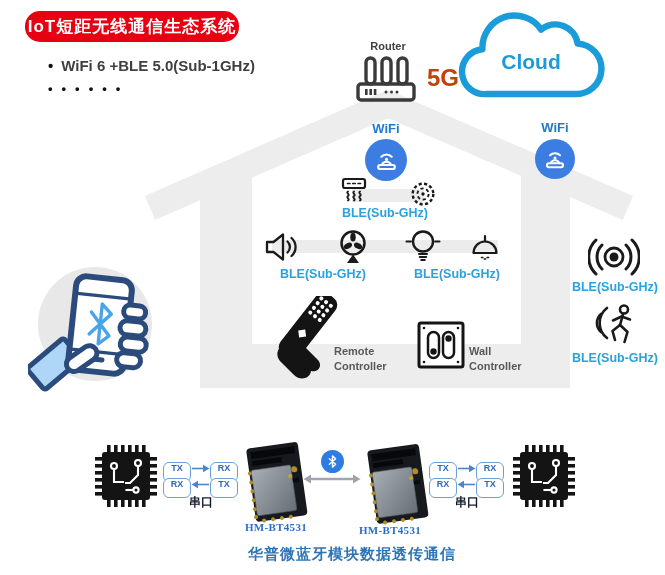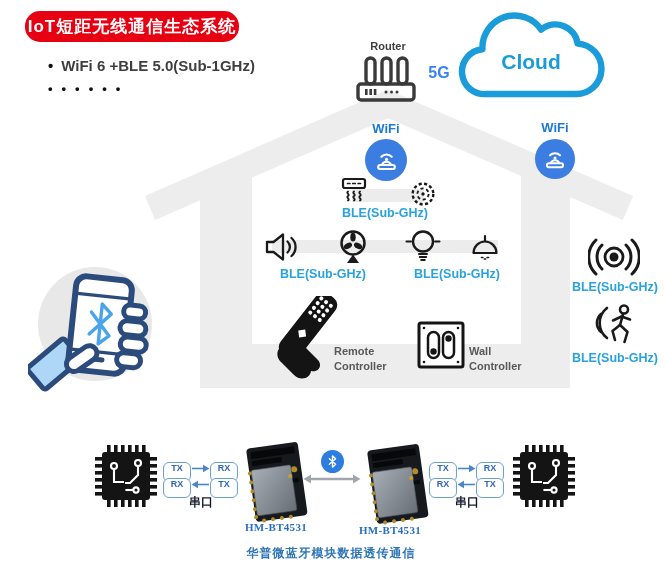--- a/index.html
+++ b/index.html
@@ -7,35 +7,35 @@
          font-family:"Liberation Sans",sans-serif;}
   .abs{position:absolute;}
   .banner{left:25px;top:11px;width:214px;height:31px;background:#e60012;color:#fff;
           font-size:17px;font-weight:bold;line-height:31px;text-align:center;letter-spacing:1px;border-radius:15px;}
   .bullets{left:48px;top:57px;width:280px;color:#3f3f3f;font-size:15px;font-weight:bold;}
   .bullets .li{margin-bottom:7px;}
   .bullets .dot{color:#111;margin-right:8px;}
   .bullets .dotsrow{letter-spacing:9px;font-size:13px;color:#111;margin-top:3px;}
   .lbl{position:absolute;text-align:center;}
   .router-lbl{left:358px;top:40px;width:60px;font-size:11px;font-weight:bold;color:#3f3f3f;}
-  .fiveg{left:419px;top:64px;width:40px;font-size:16px;font-weight:bold;color:#3b82f6;}
+  .fiveg{left:419px;top:64px;width:40px;font-size:24px;font-weight:bold;color:#c2410c;text-align:right;}
   .cloud-lbl{left:490px;top:50px;width:82px;font-size:21px;font-weight:bold;color:#199cd9;}
   .wifi-lbl{width:52px;font-size:13px;font-weight:bold;color:#1d7ad3;}
   .wifi-circle{position:absolute;border-radius:50%;background:#3c7de2;display:flex;
                align-items:center;justify-content:center;}
   .ble{font-size:12.5px;font-weight:bold;color:#29a2dd;}
   .bar{position:absolute;background:#ececec;}
   .ctl-lbl{position:absolute;font-size:11px;font-weight:600;color:#595959;line-height:1.32;}
   .serialbox{position:absolute;width:28px;height:20px;border:1.5px solid #6b9fd8;border-radius:6px;
              box-sizing:border-box;color:#2f66b8;font-size:9px;font-weight:bold;text-align:center;
              line-height:10.5px;background:#fff;}
   .port{position:absolute;width:56px;text-align:center;font-size:12px;font-weight:bold;color:#0f172a;}
   .modname{position:absolute;width:76px;text-align:center;font-size:11px;font-weight:bold;
            color:#2a6fc4;font-family:"Liberation Serif",serif;letter-spacing:.3px;}
-  .caption{left:206px;top:545px;width:250px;text-align:center;font-size:12px;font-weight:bold;
+  .caption{left:206px;top:545px;width:250px;text-align:right;font-size:15px;font-weight:bold;
            color:#2e75b6;font-family:"Liberation Serif",serif;letter-spacing:1px;}
   .btlink{left:321px;top:450px;width:23px;height:23px;border-radius:50%;background:#2e7ce0;
           display:flex;align-items:center;justify-content:center;}
   svg{display:block;}
 </style>
 </head>
 <body>
 
 <div class="stage">
 

